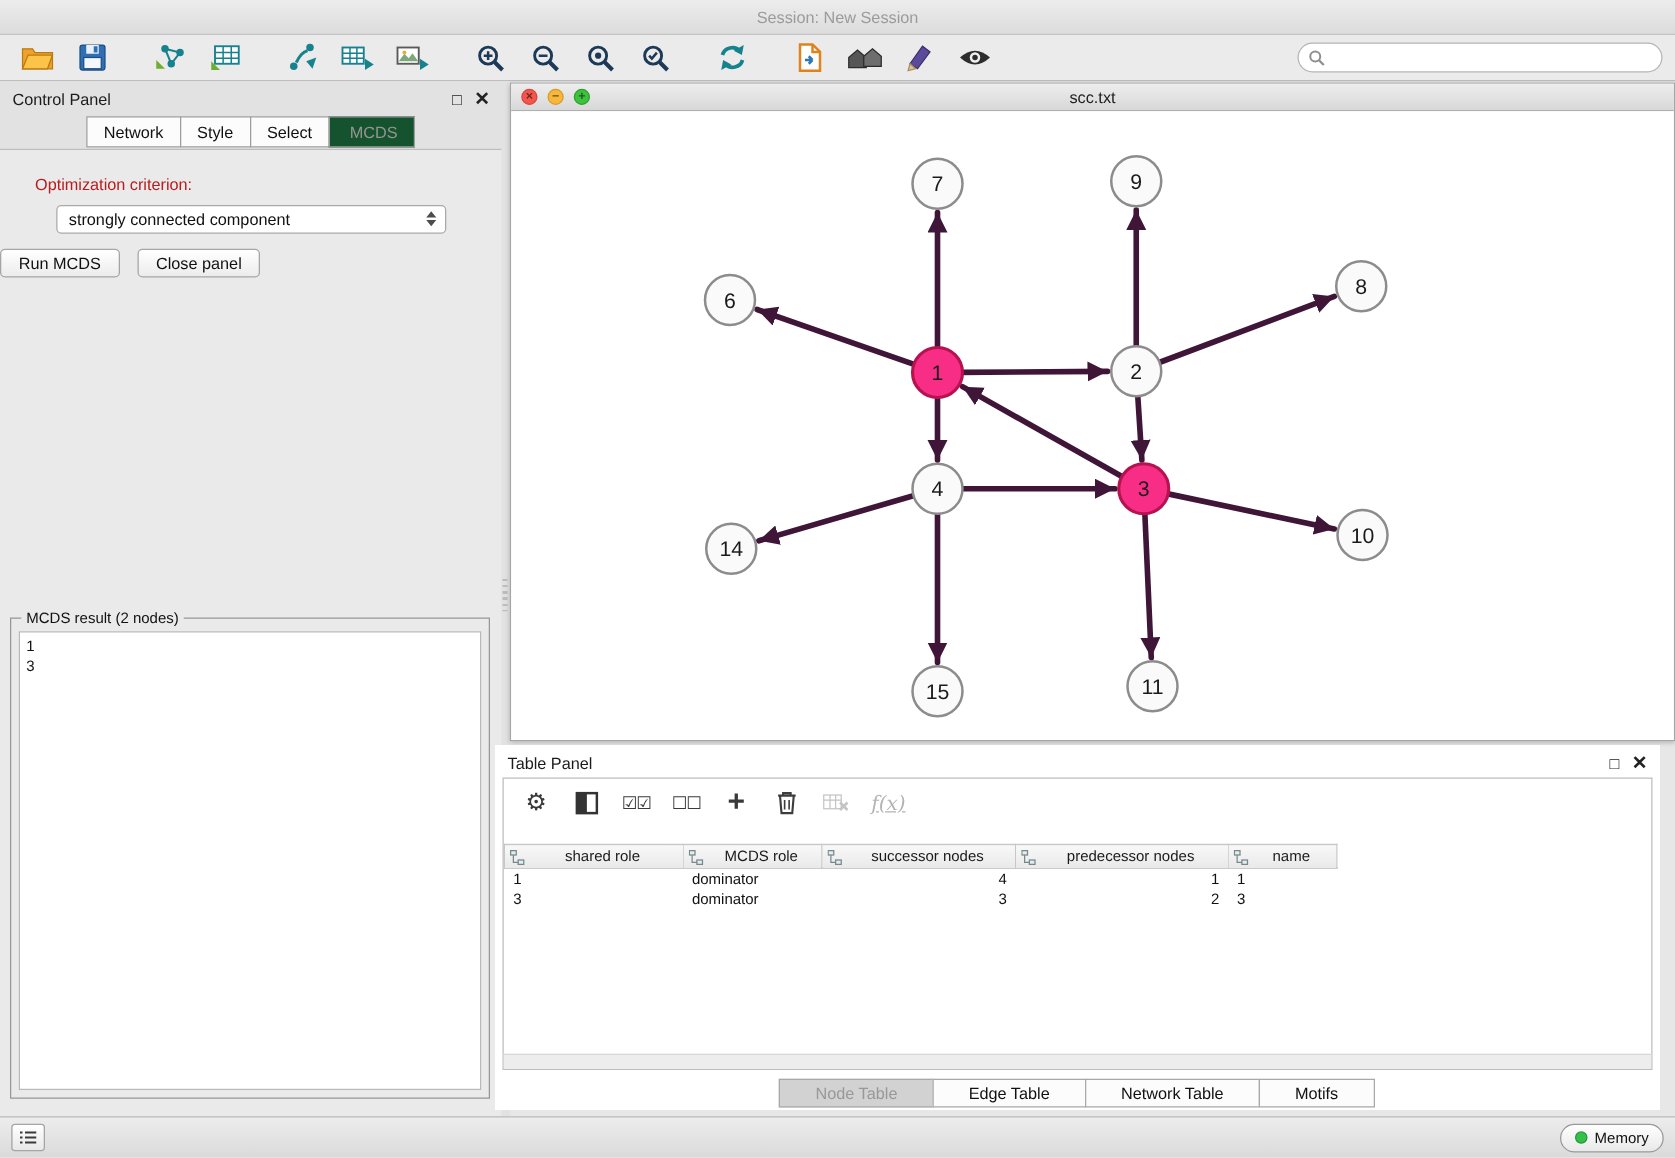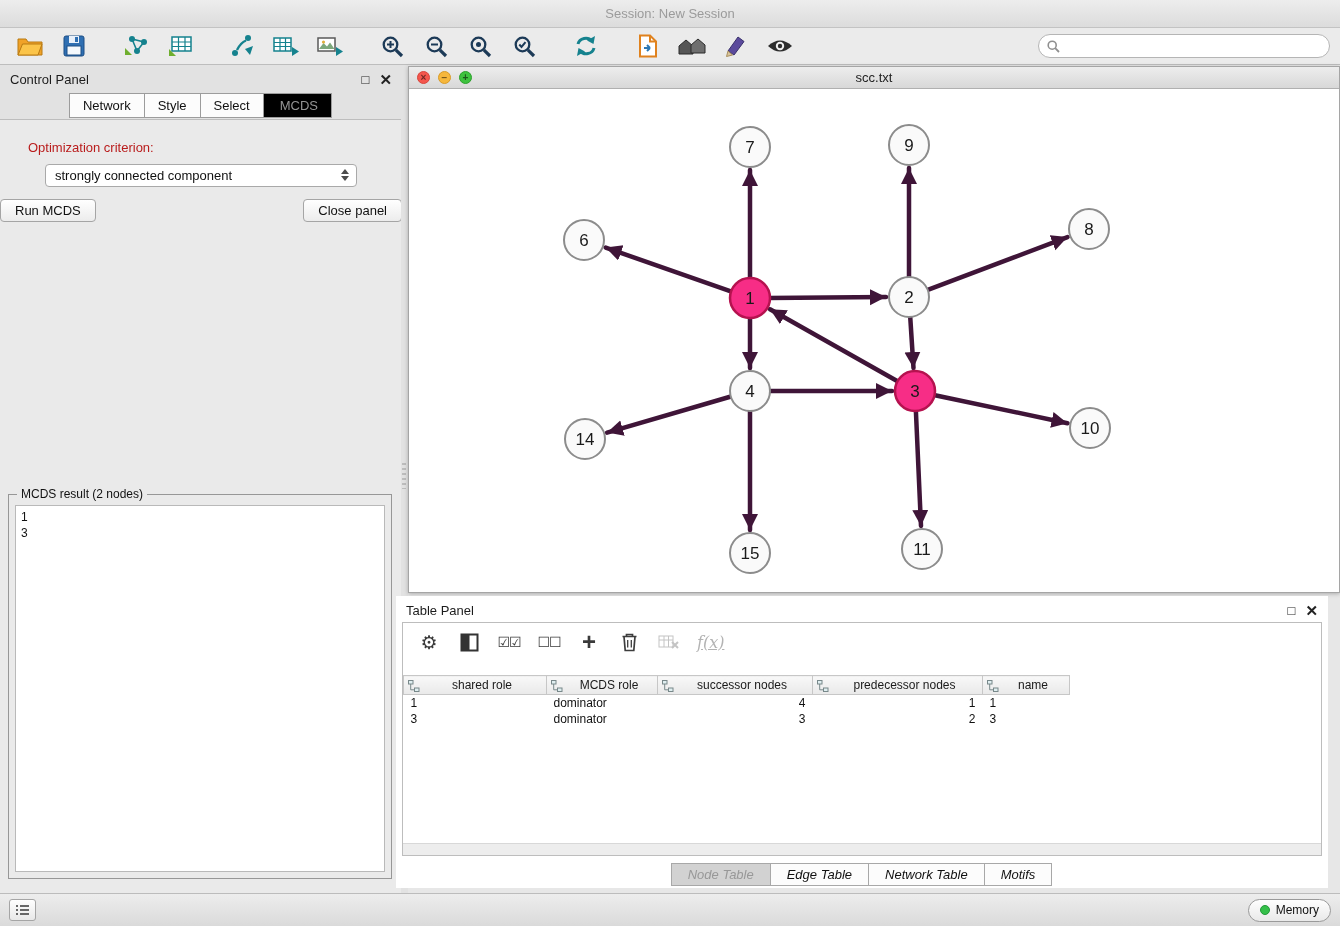--- a/index.html
+++ b/index.html
@@ -26,31 +26,31 @@
   
   .control-panel { position:absolute; left:0; top:65px; width:403px; bottom:33px;
     background:#e2e2e2; border-right:1px solid #c0c0c0; }
   .panel-header { height:28px; display:flex; align-items:center; padding:0 10px; font-size:13px; color:#1c1c1c; }
   .panel-btns { margin-left:auto; display:flex; gap:10px; align-items:center; }
   .pbtn { background:none; border:none; font-size:13px; color:#222; cursor:pointer; line-height:1; }
   .pbtn.close { font-weight:bold; font-size:15px; }
   .cp-tabs { display:flex; justify-content:center; position:relative; z-index:2; }
   .cp-tab { font-size:13px; padding:4px 13px; background:#fcfcfc; border:1px solid #9c9c9c;
     margin-left:-1px; color:#111; cursor:pointer; }
-  .cp-tab.selected { background:#000000; color:#949494;padding-left:16px; }
+  .cp-tab.selected { background:#14532d; color:#949494;padding-left:16px; }
   .cp-pane { position:absolute; left:0; right:0; top:54px; bottom:0;
     background:#eaeaea; border-top:1px solid #bdbdbd; }
   .opt-label { text-align:left; margin-top:20px; font-size:13px; color:#b91c1c;padding-left:28px; }
   .dropdown { margin:9px auto 0; width:312px; height:23px; background:#fff;
     border:1px solid #a9a9a9; border-radius:4px; display:flex; align-items:center;
     font-size:13px; color:#111; padding:0 22px 0 9px; position:relative; cursor:pointer; }
   .dd-arrows { position:absolute; right:7px; top:4px; display:flex; flex-direction:column; gap:2px; }
   .dd-up { width:0; height:0; border-left:4px solid transparent; border-right:4px solid transparent; border-bottom:5px solid #4c4c4c; }
   .dd-down { width:0; height:0; border-left:4px solid transparent; border-right:4px solid transparent; border-top:5px solid #4c4c4c; }
-  .btn-row { display:flex; justify-content:space-between; gap:14px; margin-top:12px; }
+  .btn-row { display:flex; justify-content:flex-start; gap:14px; margin-top:12px; }
   .btn { font-size:13px; padding:3px 14px; background:linear-gradient(#ffffff,#ececec);
     border:1px solid #a5a5a5; border-radius:4px; color:#111; cursor:pointer; }
   .result-box { position:absolute; left:8px; right:10px; top:374px; bottom:14px; border:1px solid #979797; }
   .result-legend { position:absolute; top:-8px; left:8px; background:#eaeaea; padding:0 4px;
     font-size:12px; color:#111; }
   .result-inner { position:absolute; left:6px; right:6px; top:10px; bottom:6px; background:#fff;
     border:1px solid #b9b9b9; font-size:12px; color:#111; padding:3px 5px; line-height:16px; overflow:hidden; }
 
   .splitter { position:absolute; left:401px; top:65px; width:7px; bottom:33px; background:#e2e2e2; }
   .grip { position:absolute; left:1px; top:398px; width:4px; height:26px;
@@ -82,22 +82,22 @@
   .glyph.plus { font-size:24px; font-weight:bold; }
   .fx { font-family:"DejaVu Serif", serif; font-style:italic; font-size:16px; color:#b3b3b3;text-decoration:underline; }
   .tp-table { border-collapse:collapse; table-layout:fixed; width:666px; font-size:12px; margin-top:14px; }
   .tp-table th { background:linear-gradient(#f8f8f8,#e9e9e9); border:1px solid #c7c7c7;
     height:19px; font-weight:normal; color:#1a1a1a; position:relative; padding:0 4px 0 18px; }
   .th-icon { position:absolute; left:4px; top:4px; }
   .tp-table td { height:16px; padding:0 7px; color:#111; white-space:nowrap; overflow:hidden; }
   .num { text-align:right; }
   .tp-bottomstrip { position:absolute; left:0; right:0; bottom:0; height:12px; background:#ededed; border-top:1px solid #d8d8d8; }
   .tp-tabs { position:absolute; left:0; right:0; bottom:2px; display:flex; justify-content:center; }
-  .tp-tab { font-size:13px; padding:3px 16px; background:#fcfcfc; border:1px solid #a8a8a8;
-    margin-left:-1px; color:#111; cursor:pointer;font-style:italic; }
+  .tp-tab { font-size:13px; padding:3px 28px; background:#fcfcfc; border:1px solid #a8a8a8;
+    margin-left:-1px; color:#111; cursor:pointer; }
   .tp-tab.selected { background:#d2d2d2; color:#989898; }
 
   
   .statusbar { position:absolute; left:0; right:0; bottom:0; height:33px;
     background:linear-gradient(#ededed,#dadada); border-top:1px solid #bcbcbc;
     display:flex; align-items:center; padding:0 9px; }
   .menu-btn { width:27px; height:22px; border:1px solid #a5a5a5; border-radius:3px;
     background:linear-gradient(#ffffff,#e8e8e8); display:flex; align-items:center; justify-content:center; cursor:pointer; }
   .memory-btn { margin-left:auto; height:23px; padding:0 11px; border:1px solid #9a9a9a; border-radius:12px;
     background:linear-gradient(#fefefe,#e9e9e9); display:flex; align-items:center; gap:6px;

